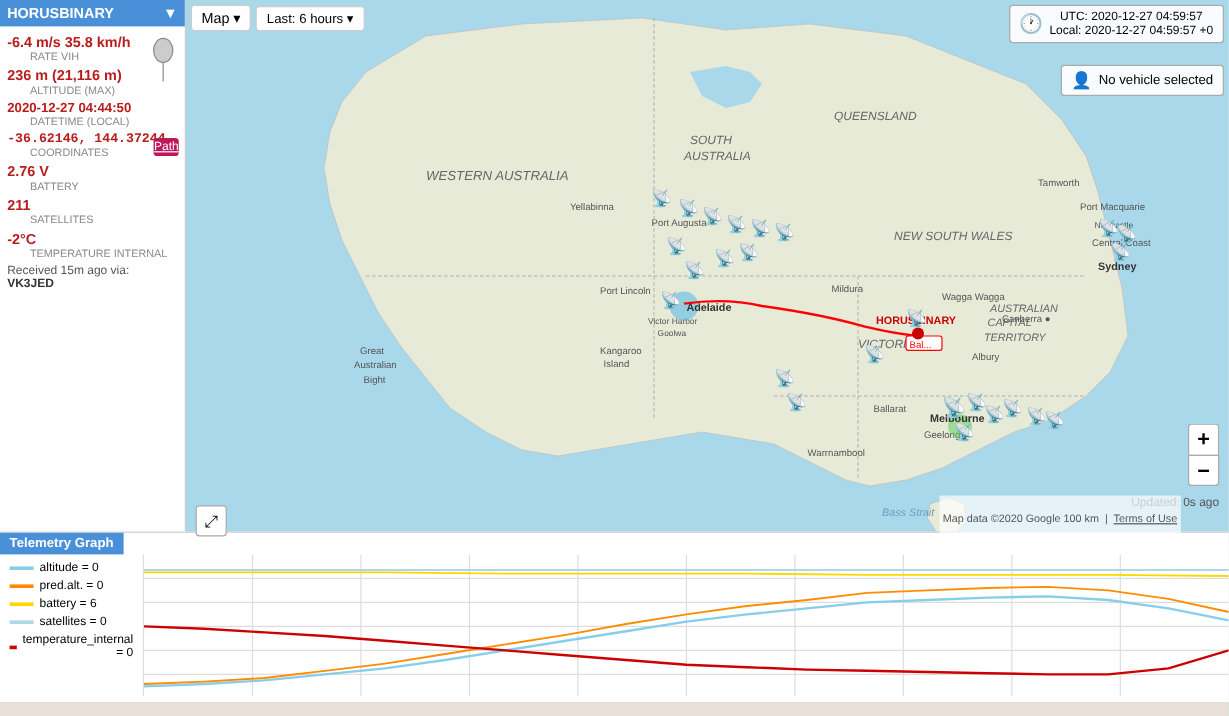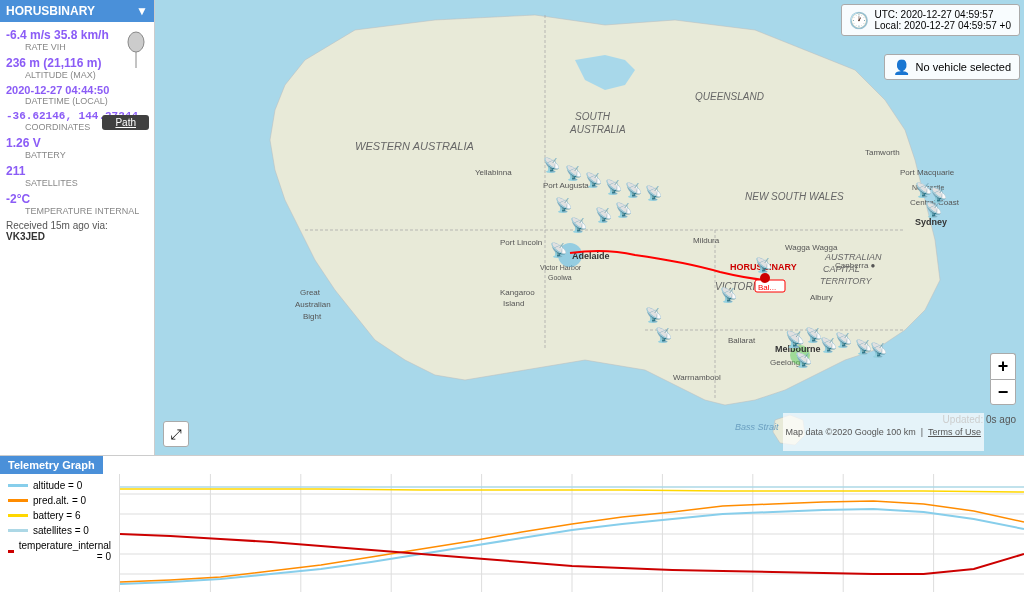--- a/index.html
+++ b/index.html
@@ -24,42 +24,42 @@
       justify-content: space-between;
       font-weight: bold;
       font-size: 12px;
     }
     #left-panel-body {
       padding: 6px 6px;
     }
     .stat-value {
       font-weight: bold;
       font-size: 12px;
-      color: #8b5cf6;
+      color: #b91c1c;
     }
     .stat-label {
       font-size: 9px;
       color: #888;
       text-transform: uppercase;
       margin-bottom: 4px;
       padding-left: 19px;
     }
     .balloon-icon {
       position: absolute;
       right: 8px;
       top: 30px;
       width: 20px;
       height: 30px;
     }
     .path-btn {
-      background: #404040;
+      background: #be185d;
       color: white;
       border: none;
       border-radius: 3px;
-      padding: 2px 13px;
+      padding: 2px 0;
       font-size: 10px;
       position: absolute;
       right: 5px;
       top: 115px;
       text-decoration: underline;
     }
 
     
     #map-container {
       position: absolute;
@@ -205,21 +205,21 @@
       position: absolute;
       left: 0; top: 0;
       width: 100%;
       height: 100%;
     }
 
     
     #telemetry-section {
       position: absolute;
       left: 0;
-      bottom: 0;
+      bottom: 12px;
       width: 1024px;
       height: 142px;
       background: white;
       border-top: 1px solid #ccc;
       z-index: 100;
     }
     #telemetry-header {
       background: #4a90d9;
       color: white;
       padding: 3px 8px;
@@ -308,21 +308,21 @@
     <div class="stat-label">ALTITUDE (MAX)</div>
 
     <div class="stat-value" style="font-size:11px;">2020-12-27 04:44:50</div>
     <div class="stat-label">DATETIME (LOCAL)</div>
 
     <div class="stat-value" style="font-size:11px;font-family:Liberation Mono, monospace;">-36.62146, 144.37244</div>
     <div class="stat-label">COORDINATES</div>
 
     <button class="path-btn">Path</button>
 
-    <div class="stat-value">1.26 V</div>
+    <div class="stat-value">2.76 V</div>
     <div class="stat-label">BATTERY</div>
 
     <div class="stat-value">211</div>
     <div class="stat-label">SATELLITES</div>
 
     <div class="stat-value">-2°C</div>
     <div class="stat-label">TEMPERATURE INTERNAL</div>
 
     <div style="font-size:10px;color:#555;margin-top:4px;">Received 15m ago via:</div>
     <div style="font-size:10px;color:#333;font-weight:bold;">VK3JED</div>
@@ -439,26 +439,36 @@
     <text x="770" y="215" class="antenna" fill="#111">📡</text>
 
     <text x="388" y="170" class="antenna" fill="#111">📡</text>
 
     <text x="490" y="320" class="antenna" fill="#111">📡</text>
     <text x="500" y="340" class="antenna" fill="#111">📡</text>
     <text x="565" y="300" class="antenna" fill="#111">📡</text>
     <text x="600" y="270" class="antenna" fill="#111">📡</text>
   </svg>
 
+  <div id="map-toolbar">
+    <button class="map-btn">
+      <span>Map</span>
+      <span>▾</span>
+    </button>
+    <span class="time-btn">
+      <span>Last: 6 hours</span>
+      <span> ▾</span>
+    </span>
+  </div>
 
   <div id="utc-panel">
     <div class="clock-icon-row">
       <span style="font-size:16px;">🕐</span>
       <div>
-        <div style="font-size:10px;">UTC: 2020-12-27 04:59:57</div>
+        <div style="font-size:10px;text-align:center;">UTC: 2020-12-27 04:59:57</div>
         <div style="font-size:10px;">Local: 2020-12-27 04:59:57 +0</div>
       </div>
     </div>
   </div>
 
   <div id="vehicle-selector">
     <span style="font-size:14px;">👤</span>
     <span>No vehicle selected</span>
   </div>
 

